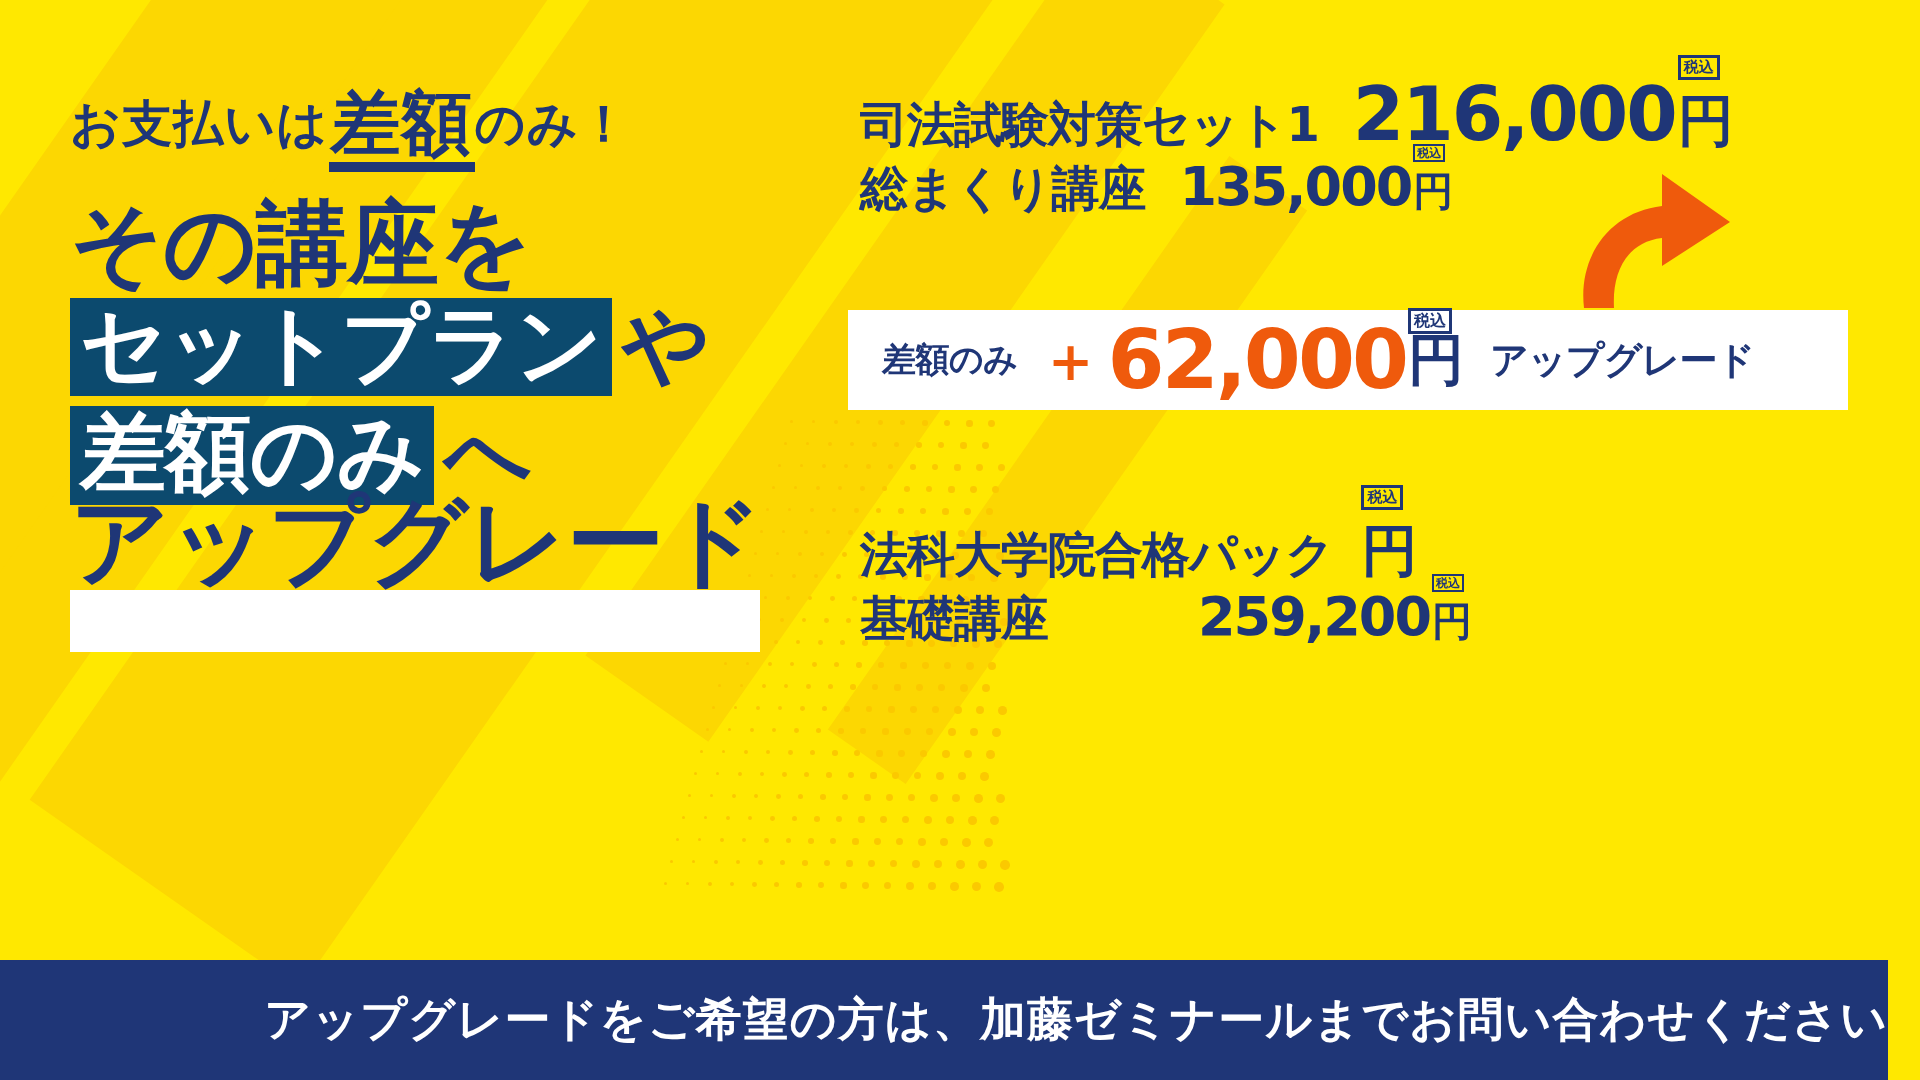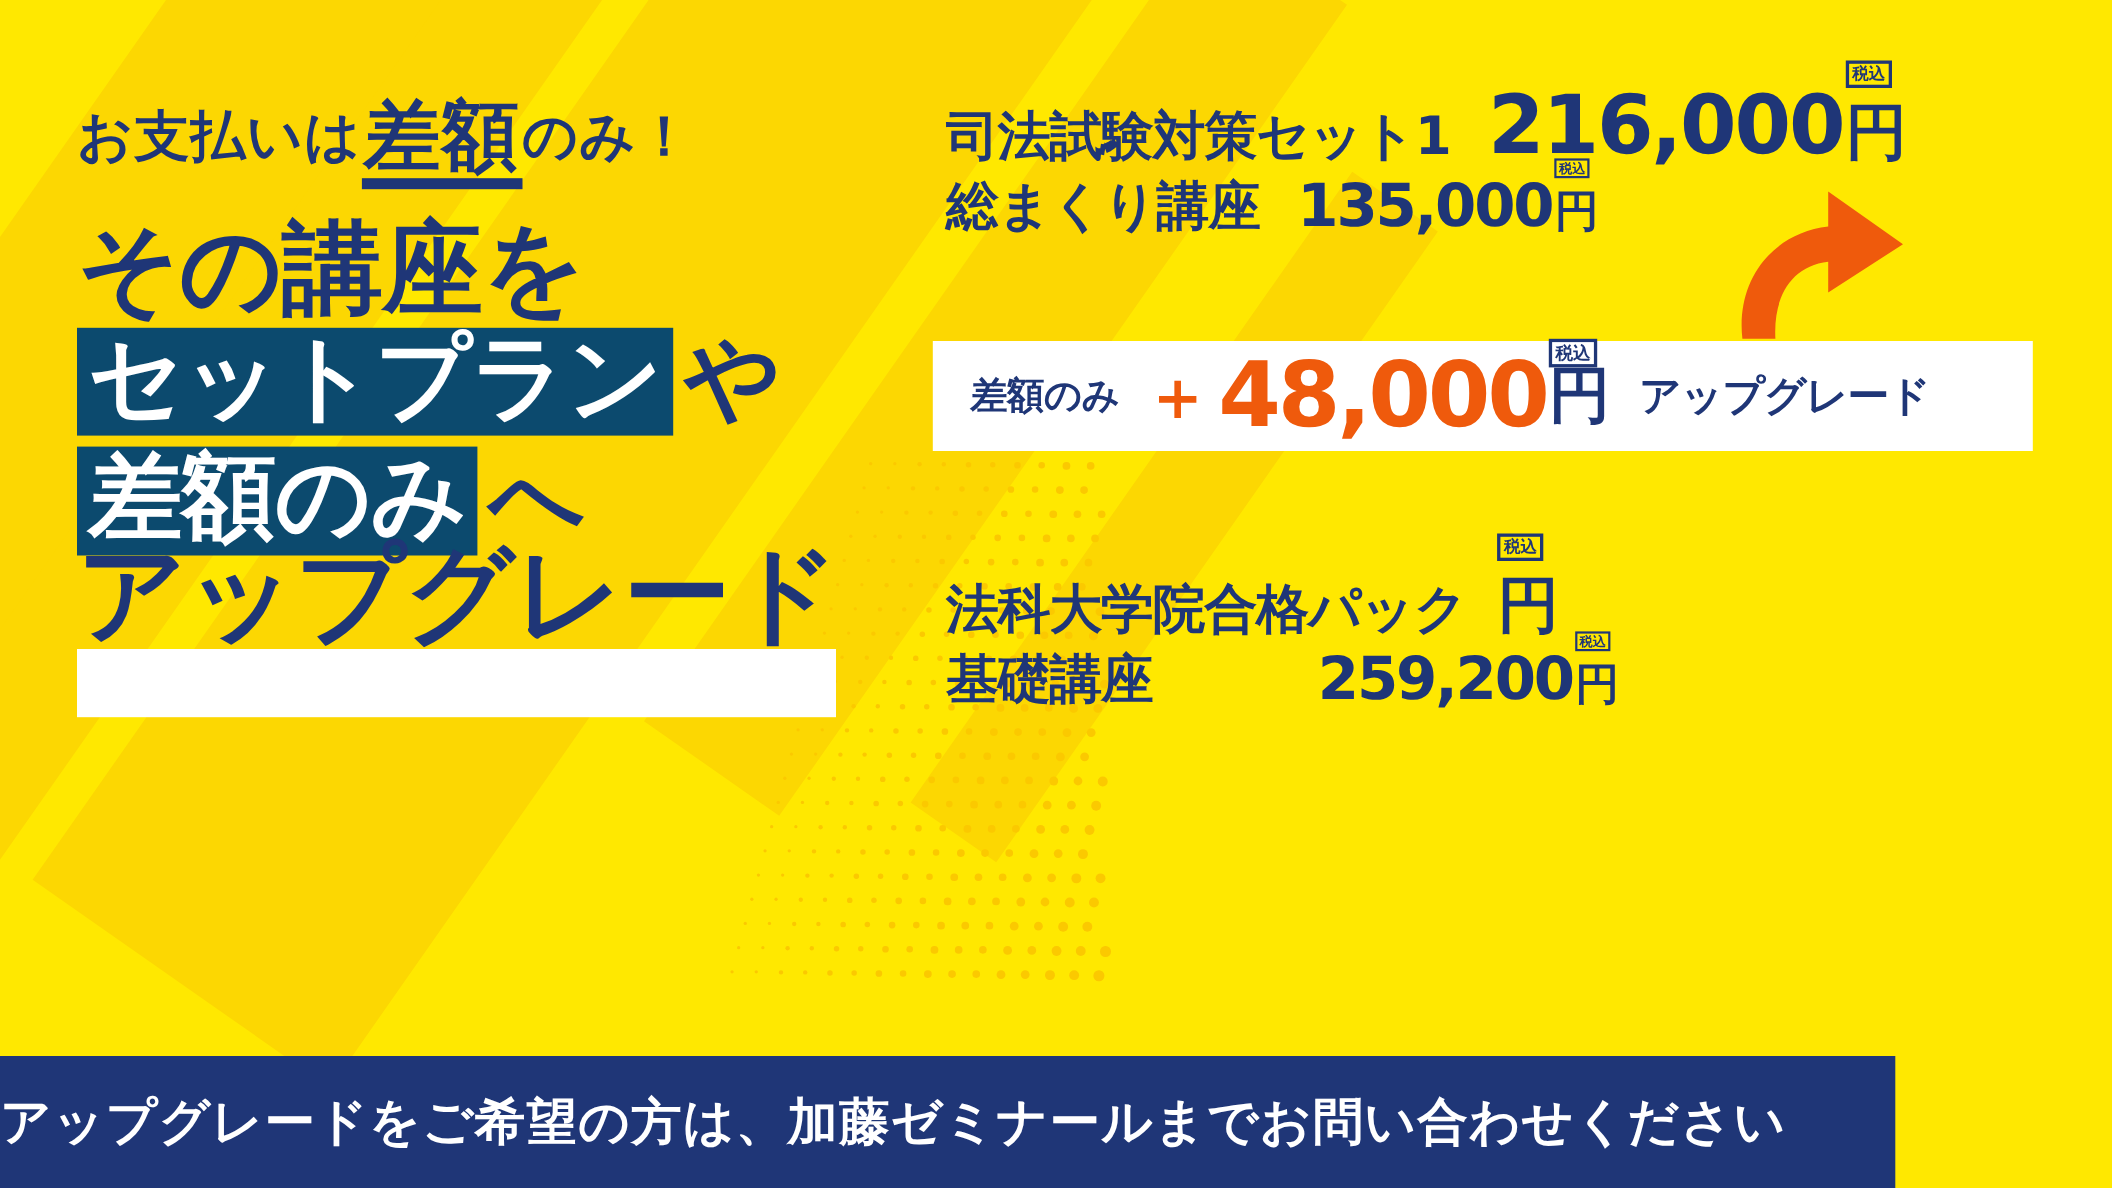--- a/index.html
+++ b/index.html
@@ -122,22 +122,22 @@
   }
   .diff .yen-wrap{margin-left:2px;}
   .diff .yen{font-size:56px;font-weight:900;color:#1F3677;line-height:0.92;}
   .diff .tax{font-size:16px;}
   .diff .up{
     font-size:38px;font-weight:900;color:#1F3677;margin-left:26px;letter-spacing:-1px;
   }
 
   
   .bottombar{
-    position:absolute;left:0;top:960px;width:1723px;height:120px;background:#1F3677;
-    display:flex;align-items:center;justify-content:flex-start;
+    position:absolute;left:0;top:960px;width:1888px;height:120px;background:#1F3677;
+    display:flex;align-items:center;justify-content:flex-end;
   }
   .bottombar span{
     color:#FFFFFF;font-size:46px;font-weight:700;letter-spacing:1px;white-space:nowrap;
   }
 </style>
 </head>
 <body>
 
 <div id="stage">
 
@@ -489,21 +489,21 @@
 
       <div class="arrow a1">
         <svg width="180" height="150" viewBox="0 0 180 150" xmlns="http://www.w3.org/2000/svg">
           <path d="M14 148 C 8 96, 40 52, 92 46 L 92 14 L 160 62 L 92 106 L 92 78 C 58 82, 42 110, 44 148 Z" fill="#EF5A0C"></path>
         </svg>
       </div>
 
       <div class="diff d1">
         <span class="lbl">差額のみ</span>
         <span class="plus">＋</span>
-        <span class="num">48,000</span>
+        <span class="num">62,000</span>
         <span class="yen-wrap">
           <span class="tax">税込</span>
           <span class="yen">円</span>
         </span>
         <span class="up">アップグレード</span>
       </div>
     </div>
 
     <div class="price-block pb2">
       <div class="prow main">

